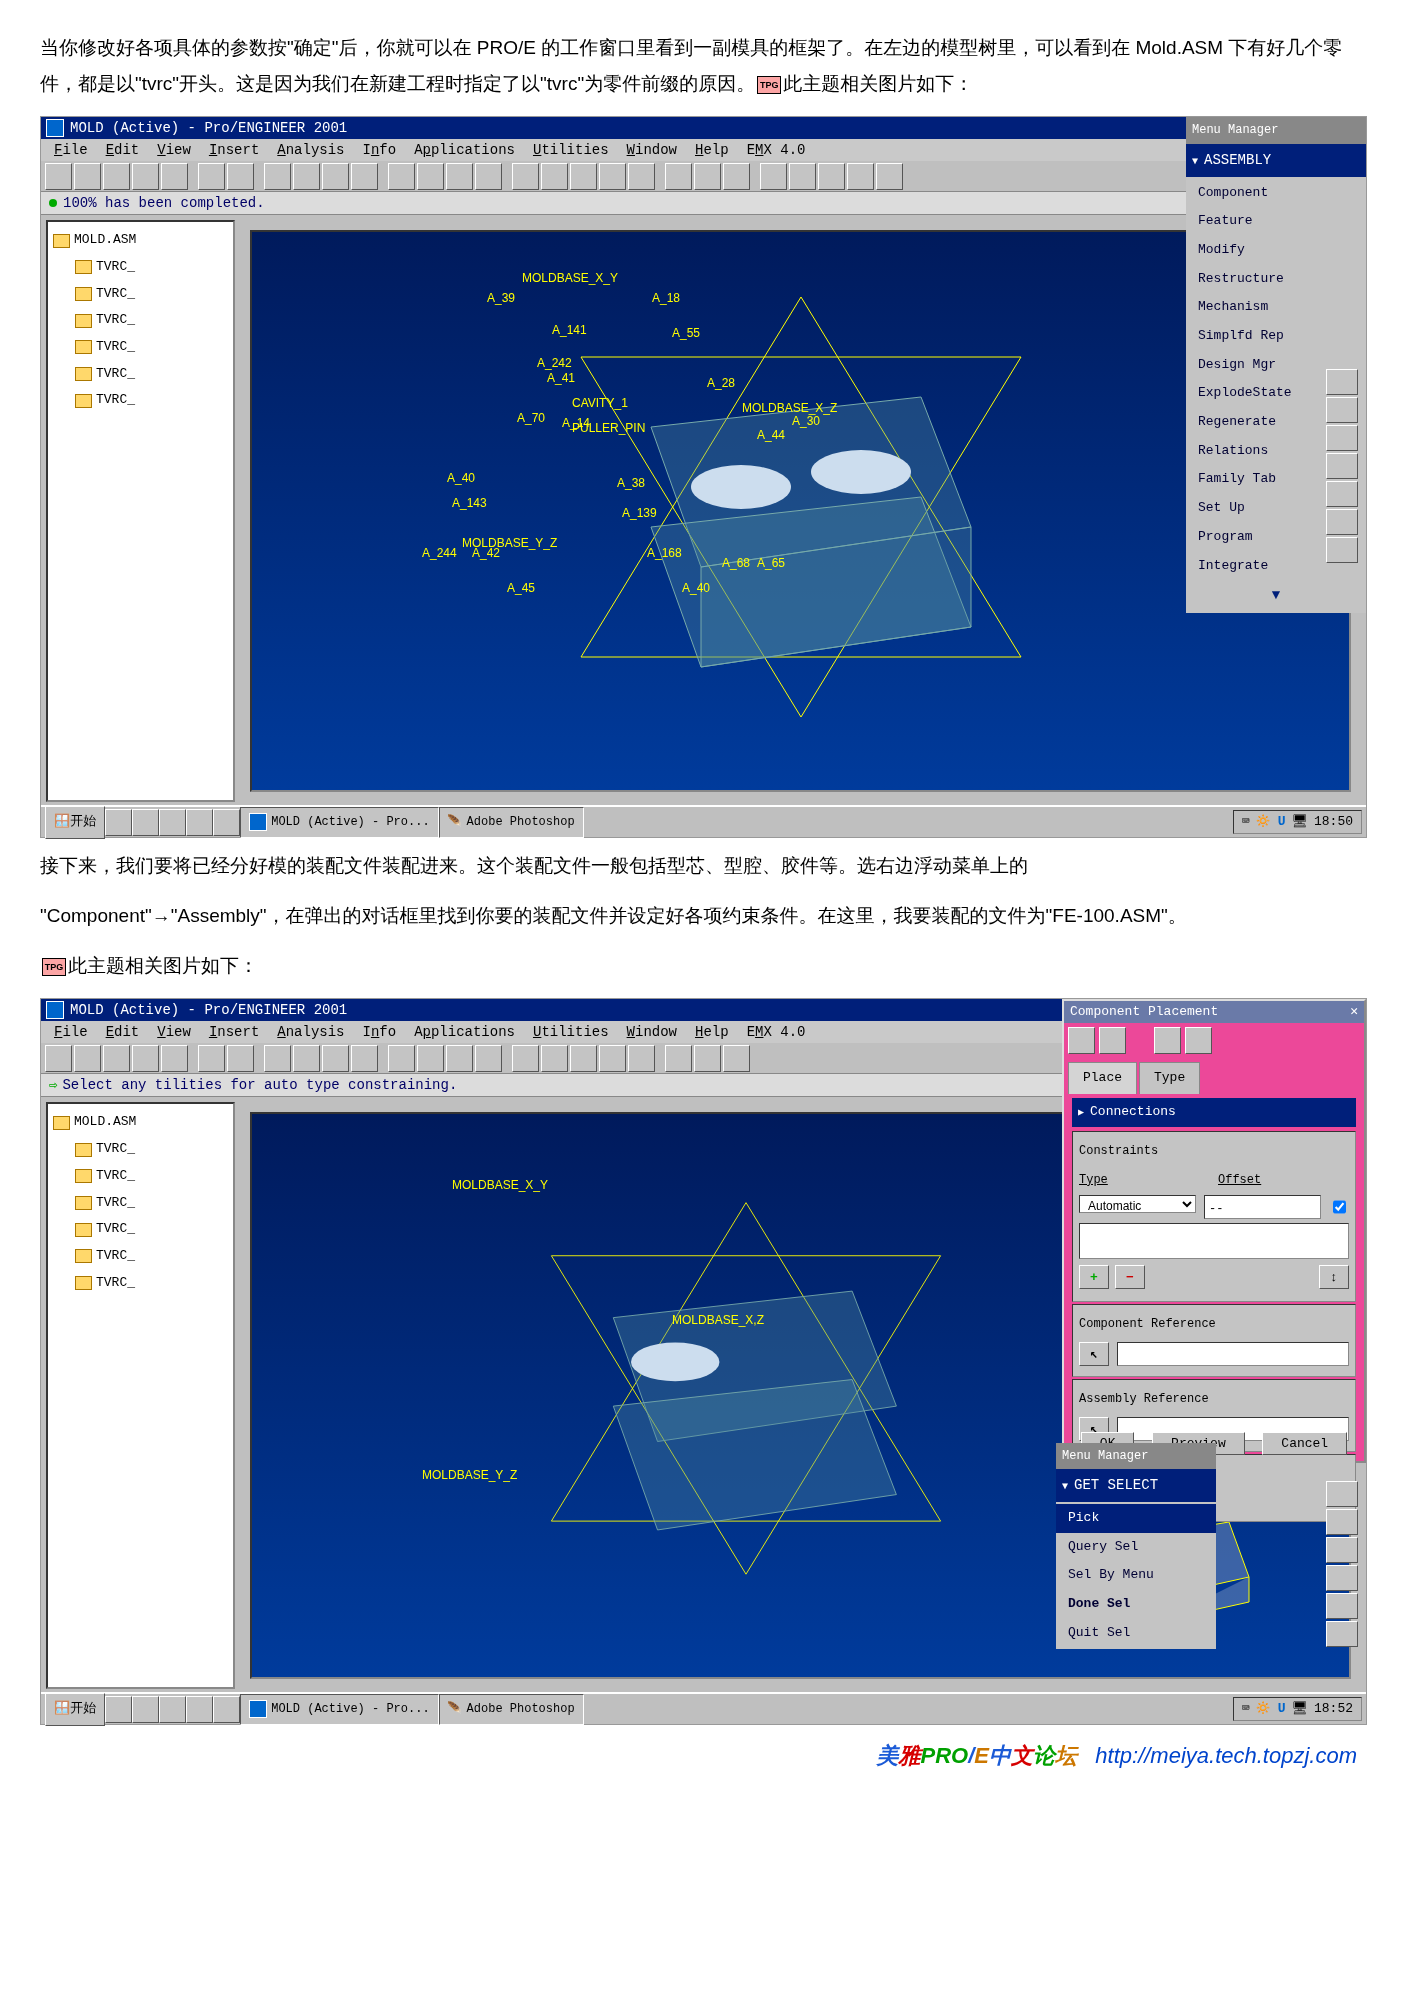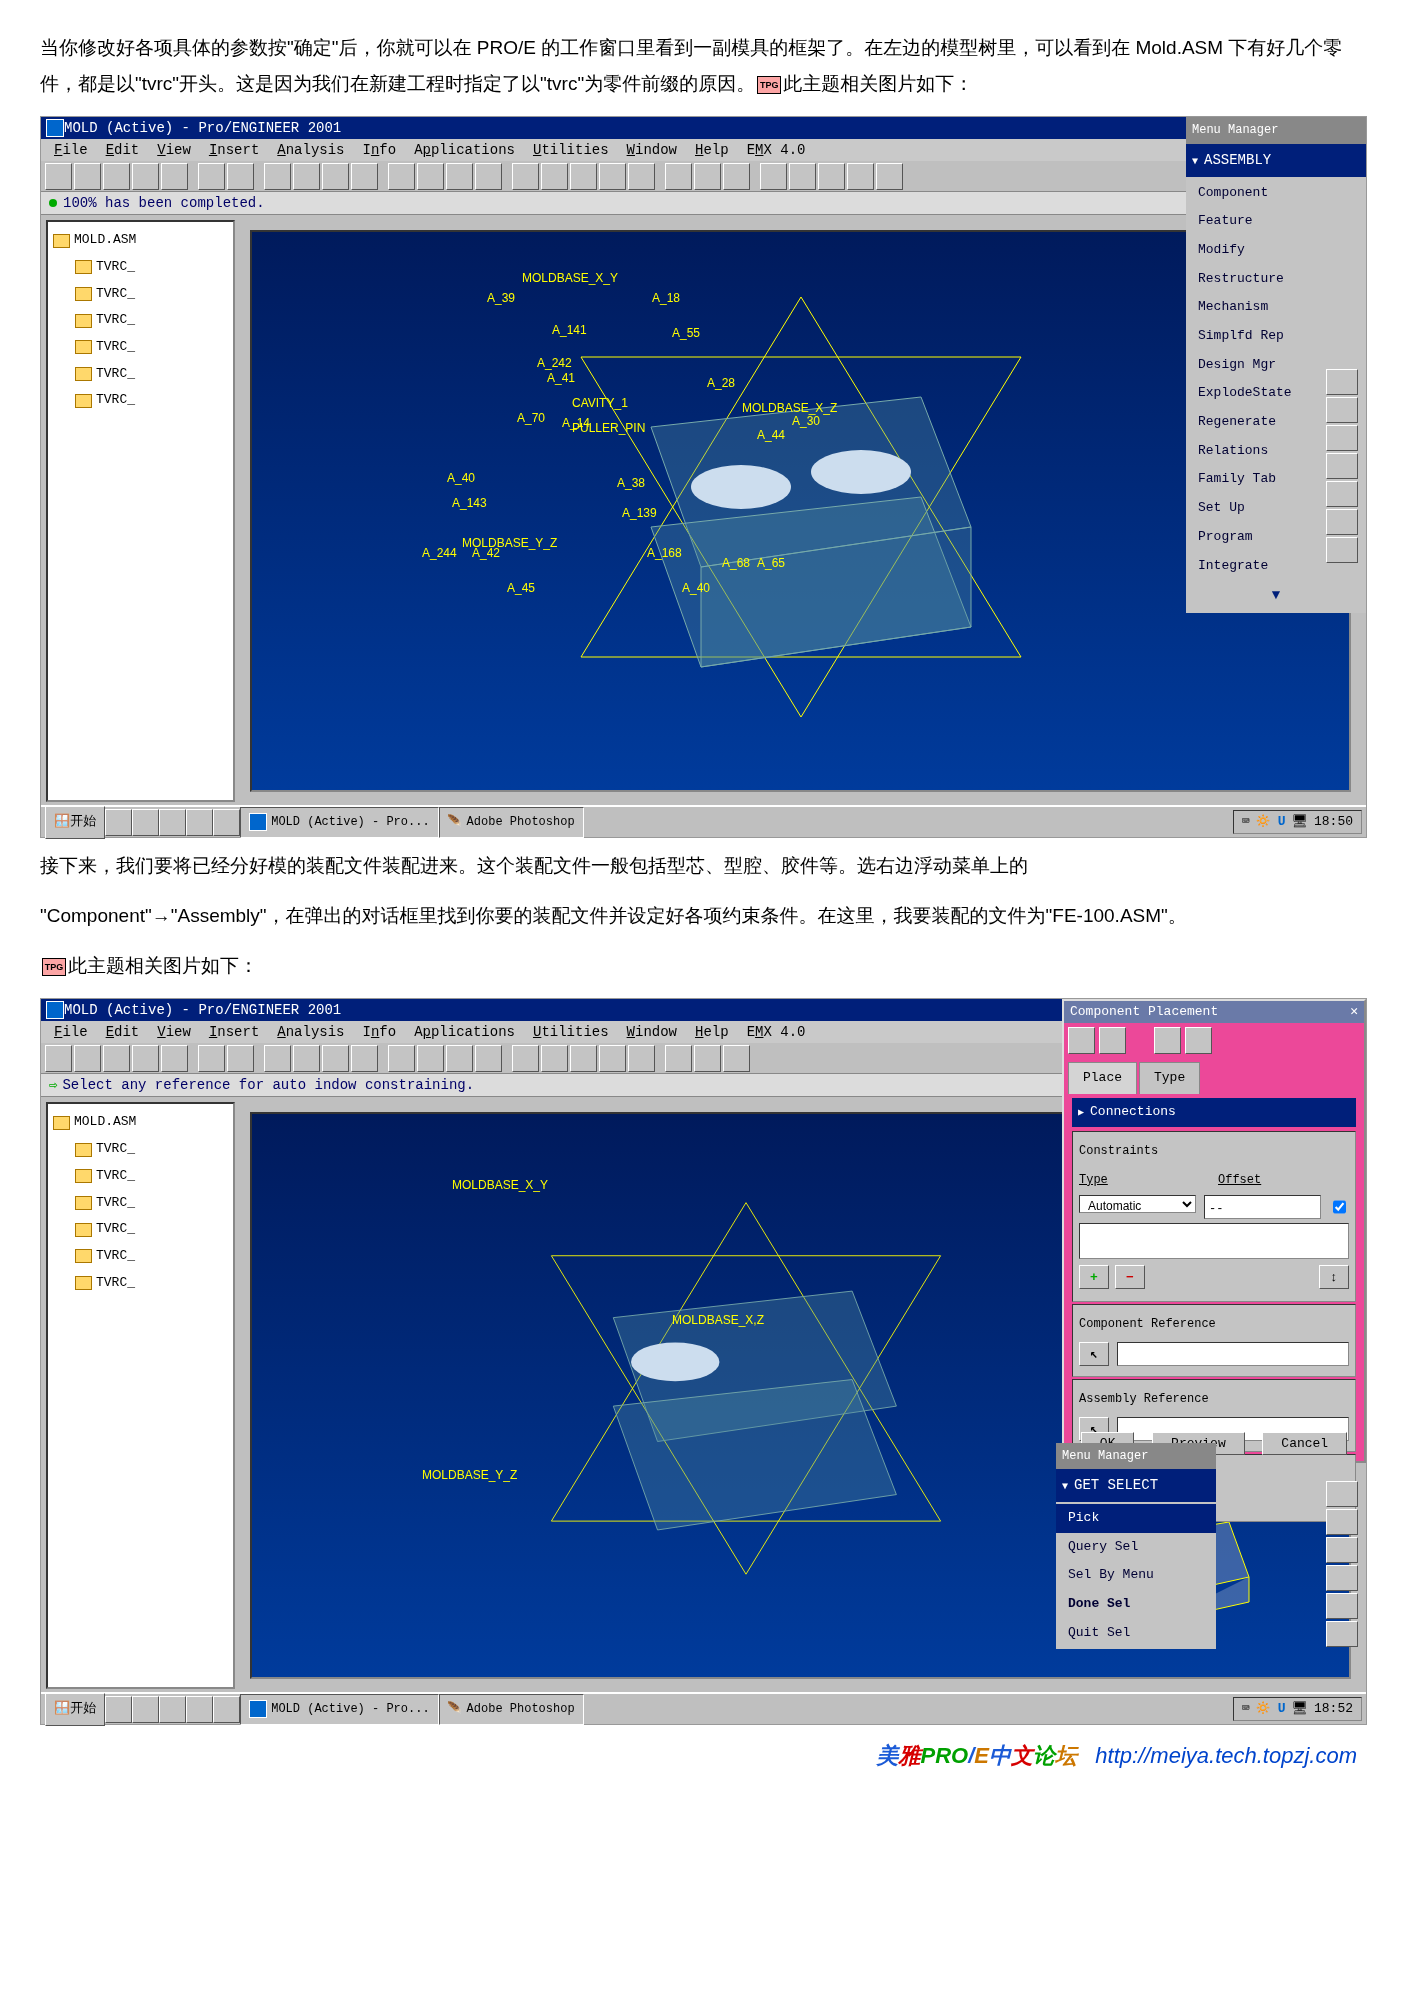--- a/index.html
+++ b/index.html
@@ -2,21 +2,21 @@
 <html><head>
 <meta charset="utf-8">
 <style>
 body{margin:0;background:#fff;font-family:Arial,"Microsoft YaHei",sans-serif;font-size:19px;color:#000;line-height:1.9}
 .wrap{width:1367px;margin:0 auto;padding:20px}
 .para{margin:10px 20px 14px}
 .tpg{display:inline-block;width:22px;height:16px;background:#fca5a5;border:1px solid #000000;font-size:9px;font-weight:bold;vertical-align:middle;text-align:center;line-height:16px;margin:0 2px}
 .shot{border:1px solid #999;background:#bfbfbf;margin:0 20px;position:relative;font-family:"Courier New",monospace;font-size:14px}
 .shot1{height:720px}
 .shot2{height:725px}
-.titlebar{height:22px;background:#001f7a;color:#fff;display:flex;align-items:center;padding:0 5px;}
+.titlebar{height:22px;background:#001f7a;color:#fff;display:flex;align-items:center;padding:0 5px;gap:6px}
 .ticon{width:16px;height:16px;background:#06c;border:1px solid #fff}
 .menubar{height:22px;background:#c9c9c9;display:flex;align-items:center;padding:0 6px;gap:4px;color:#000;font-size:14px}
 .menubar span{padding:0 7px;cursor:default}
 .menubar u{text-decoration:underline}
 .toolbar{height:30px;background:#bfbfbf;border-bottom:1px solid #888;display:flex;align-items:center;padding:0 4px;gap:2px}
 .tbtn{width:25px;height:25px;border:1px solid;border-color:#fff #555 #555 #fff;background:#c4c4c4}
 .tsep{width:6px}
 .msgbar{height:22px;background:#dcdcdc;border-bottom:1px solid #888;display:flex;align-items:center;padding:0 8px;font-size:14px;color:#006}
 .dot{width:8px;height:8px;background:#0a0;border-radius:50%;margin-right:6px}
 .arrow{color:#0a0;font-weight:bold;margin-right:5px}
@@ -306,21 +306,21 @@
         <div class="tbtn"></div>
         <div class="tbtn"></div>
         <div class="tbtn"></div>
         <div class="tsep"></div>
         <div class="tbtn"></div>
         <div class="tbtn"></div>
         <div class="tbtn"></div>
 </div>
 <div class="msgbar">
         <span class="arrow">⇨</span>
-        <span>Select any reference for auto indow constraining.</span>
+        <span>Select any tilities for auto type constraining.</span>
       </div>
 <div class="work">
 <div class="tree">
 <div class="tree-row">
             <div class="fldr"></div>
             <span>MOLD.ASM</span>
           </div>
 <div class="tree-row child">
             <div class="fldr"></div>
             <span>TVRC_</span>

